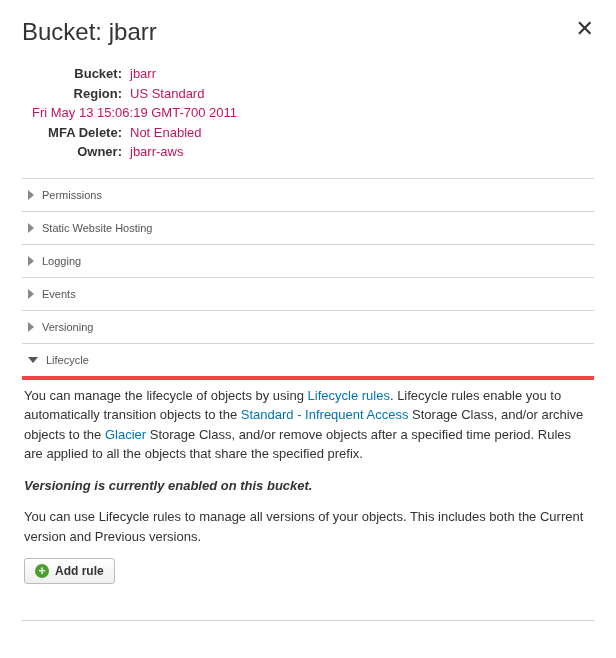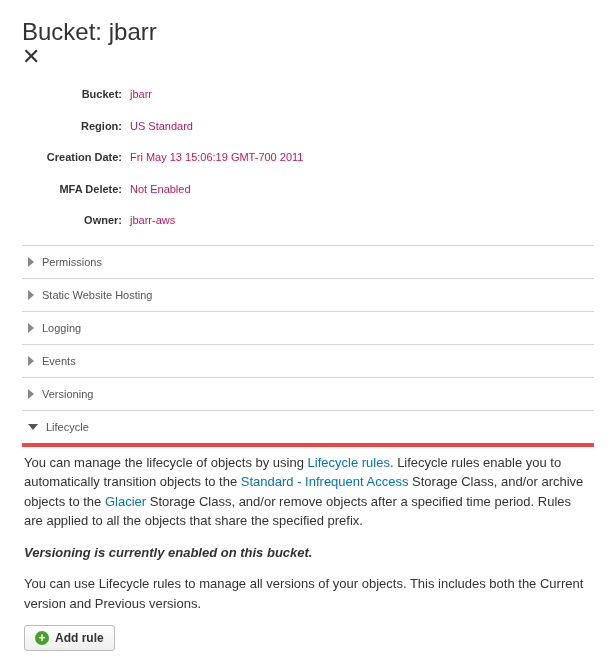--- a/index.html
+++ b/index.html
@@ -15,43 +15,41 @@
       width: 616px;
       height: 658px;
       padding: 18px 22px;
       position: relative;
     }
     .header {
       display: flex;
       justify-content: space-between;
       align-items: flex-start;
       margin-bottom: 18px;
-      flex-direction: column;
     }
     .title {
       font-size: 24px;
       font-weight: 400;
       color: #333;
     }
     .close-icon {
       font-size: 22px;
       color: #333;
       cursor: pointer;
       line-height: 1;
       font-weight: 300;
     }
     .props {
       margin-left: 10px;
       margin-bottom: 16px;
     }
     .prop-row {
       display: flex;
-      font-size: 11px;
+      font-size: 13px;
       line-height: 1.5;
-      margin-top: 15px;
     }
     .prop-label {
       width: 98px;
       text-align: right;
       font-weight: bold;
       color: #333;
       padding-right: 8px;
     }
     .prop-value {
       color: #be185d;
@@ -149,21 +147,20 @@
 <div class="props">
   <div class="prop-row">
     <div class="prop-label">Bucket:</div>
     <div class="prop-value">jbarr</div>
   </div>
   <div class="prop-row">
     <div class="prop-label">Region:</div>
     <div class="prop-value">US Standard</div>
   </div>
   <div class="prop-row">
-    <div class="prop-label">Creation Date:</div>
     <div class="prop-value">Fri May 13 15:06:19 GMT-700 2011</div>
   </div>
   <div class="prop-row">
     <div class="prop-label">MFA Delete:</div>
     <div class="prop-value">Not Enabled</div>
   </div>
   <div class="prop-row">
     <div class="prop-label">Owner:</div>
     <div class="prop-value">jbarr-aws</div>
   </div>

